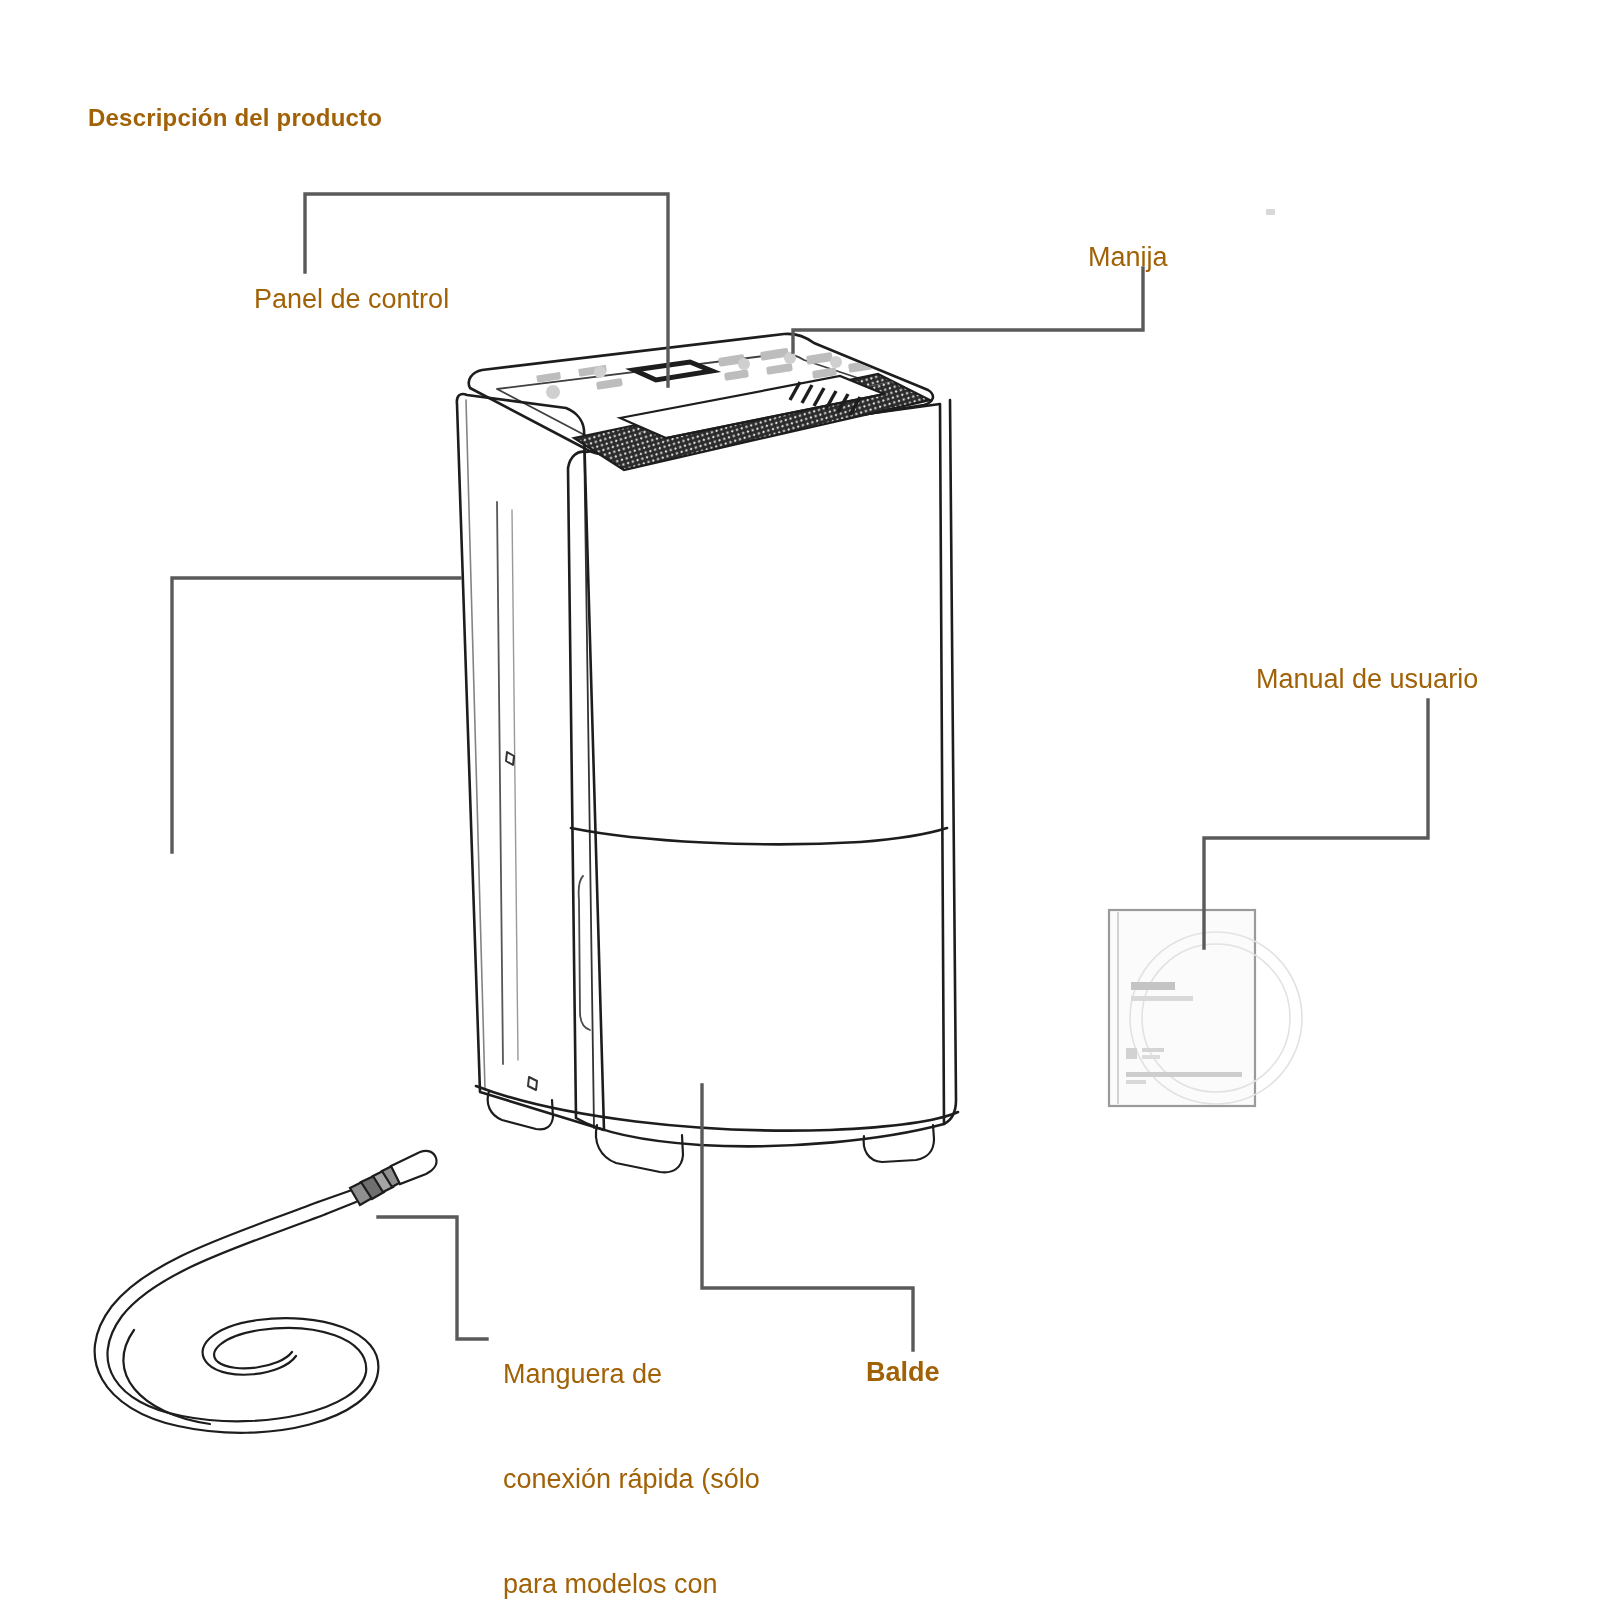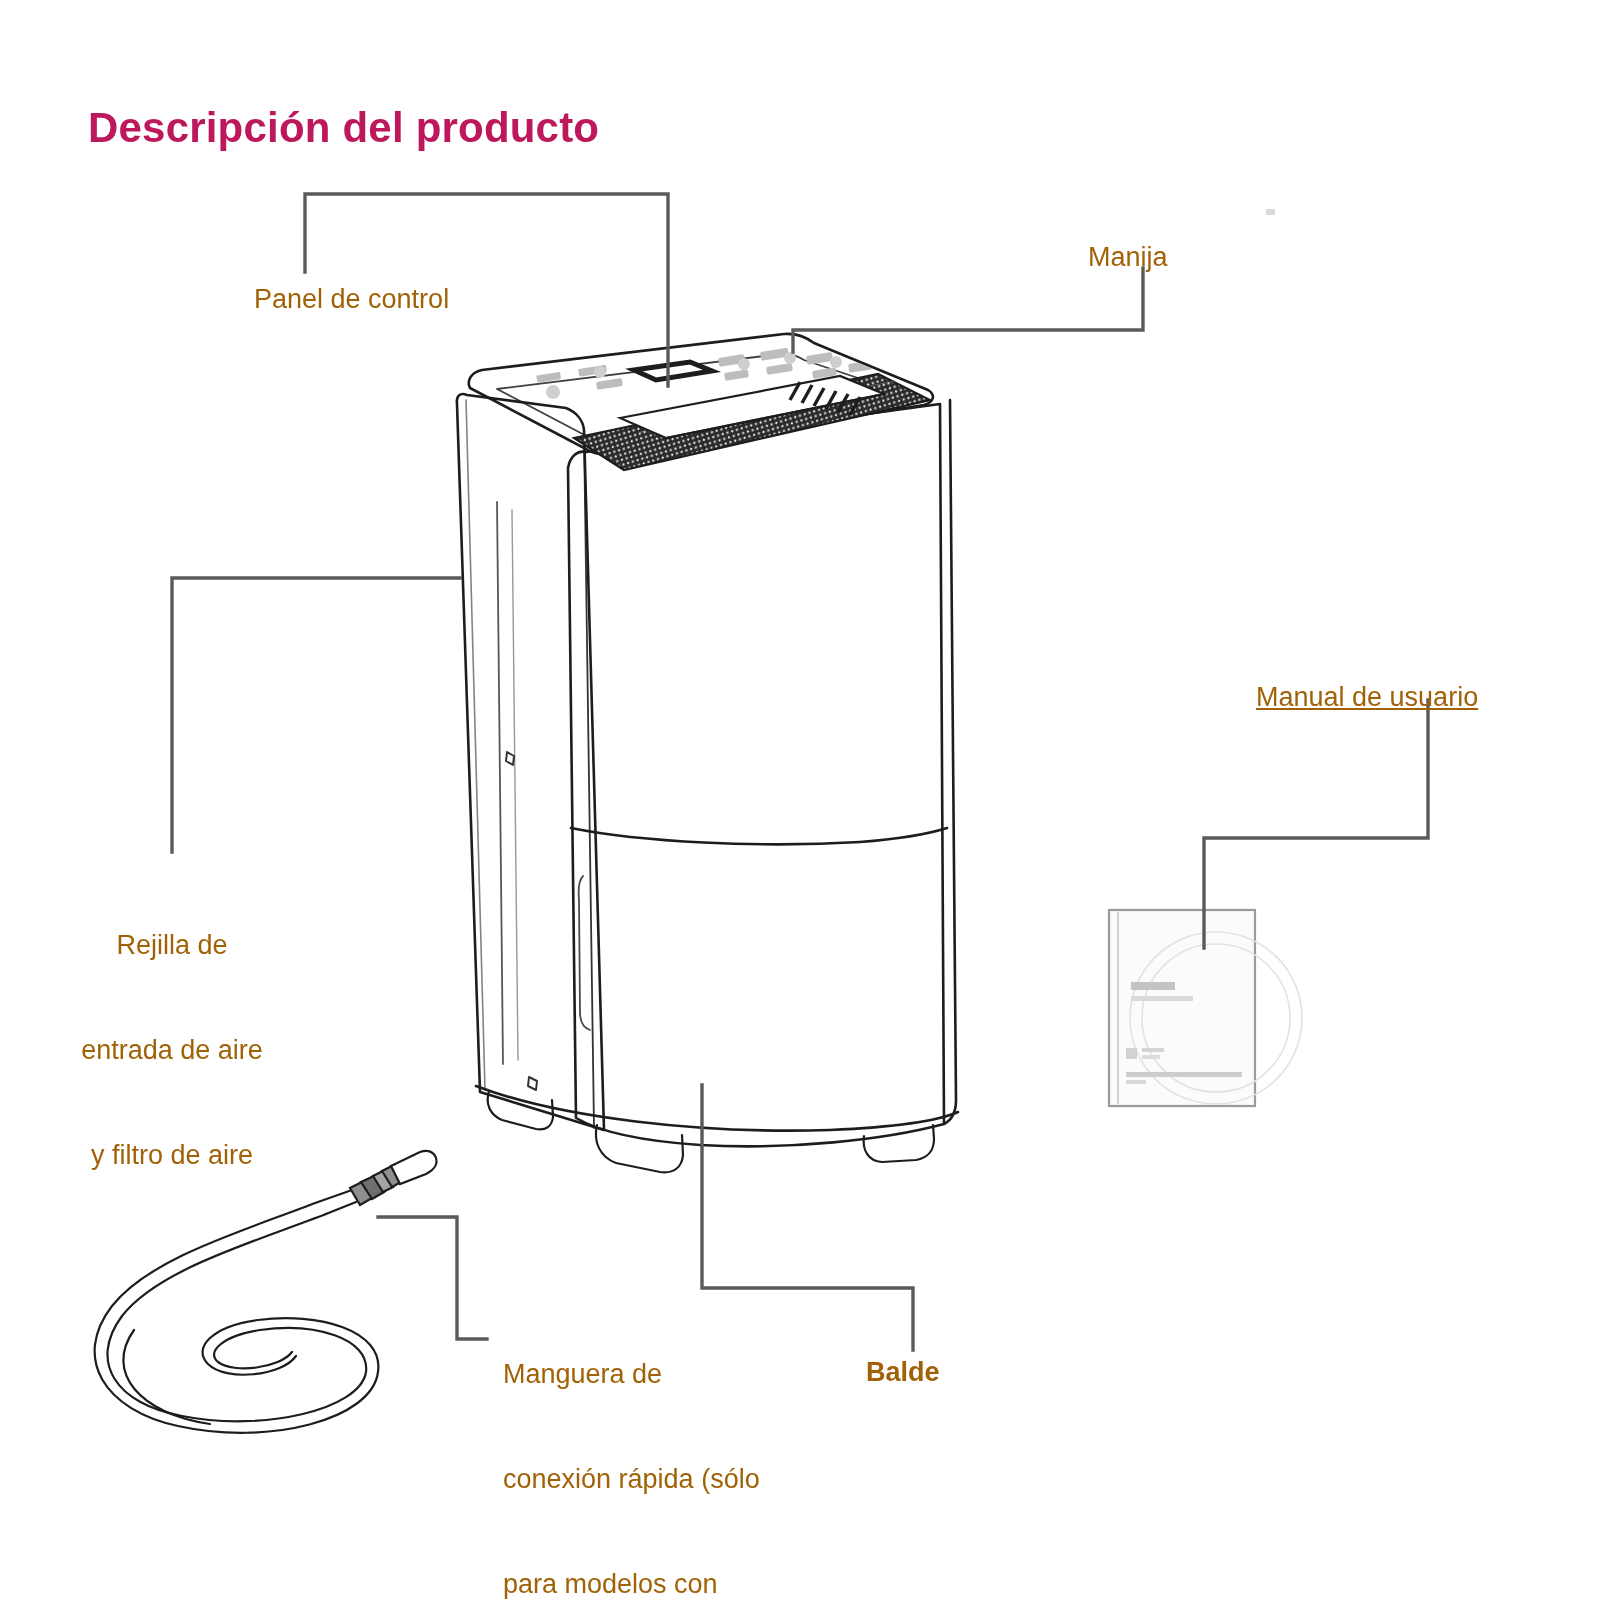--- a/index.html
+++ b/index.html
@@ -6,22 +6,22 @@
   html,body{margin:0;padding:0;background:#ffffff;}
   body{
     width:1600px;height:1600px;position:relative;overflow:hidden;
     font-family:"Liberation Sans","DejaVu Sans",sans-serif;
     color:#1a1a1a;
   }
   #stage{position:absolute;inset:0;}
   svg.layer{position:absolute;left:0;top:0;width:1600px;height:1600px;overflow:visible;}
   .ttl{
     position:absolute;left:88px;top:104px;
-    font-size:42px;font-weight:bold;letter-spacing:.2px;
-    color:#be185d;white-space:nowrap;
+    font-size:24px;font-weight:bold;letter-spacing:.2px;
+    color:#a16207;white-space:nowrap;
   }
   .lbl{
     position:absolute;font-size:27px;line-height:35px;color:#a16207;
     white-space:pre;
   }
   .lbl.bold{font-weight:bold;}
   .lbl.ctr{text-align:center;}
   .speck{
     position:absolute;left:1266px;top:209px;width:9px;height:6px;
     background:#d8d8d8;border-radius:1px;
@@ -221,27 +221,22 @@
     <polyline points="172,852 172,578 460,578"></polyline>
     <polyline points="1428,700 1428,838 1204,838 1204,948"></polyline>
     <polyline points="378,1217 457,1217 457,1339 487,1339"></polyline>
     <polyline points="702,1085 702,1288 913,1288 913,1350"></polyline>
   </svg>
 
   <div class="lbl" style="left:206px;top:282px;margin-left:48px;"><span>Panel de control</span></div>
 
   <div class="lbl" style="left:1088px;top:240px;"><span>Manija</span></div>
 
-  <div class="lbl ctr" style="left:62px;top:858px;width:220px;">
-    <div>Rejilla de</div>
-    <div>entrada de aire</div>
-    <div>y filtro de aire</div>
-  </div>
-
-  <div class="lbl" style="left:1256px;top:680px;text-decoration:underline;"><span>Manual de usuario</span></div>
+
+  <div class="lbl" style="left:1256px;top:662px;"><span>Manual de usuario</span></div>
 
   <div class="lbl" style="left:503px;top:1287px;">
     <div>Manguera de</div>
     <div>conexión rápida (sólo</div>
     <div>para modelos con</div>
     
   </div>
 
   <div class="lbl bold" style="left:866px;top:1355px;"><span>Balde</span></div>
 

